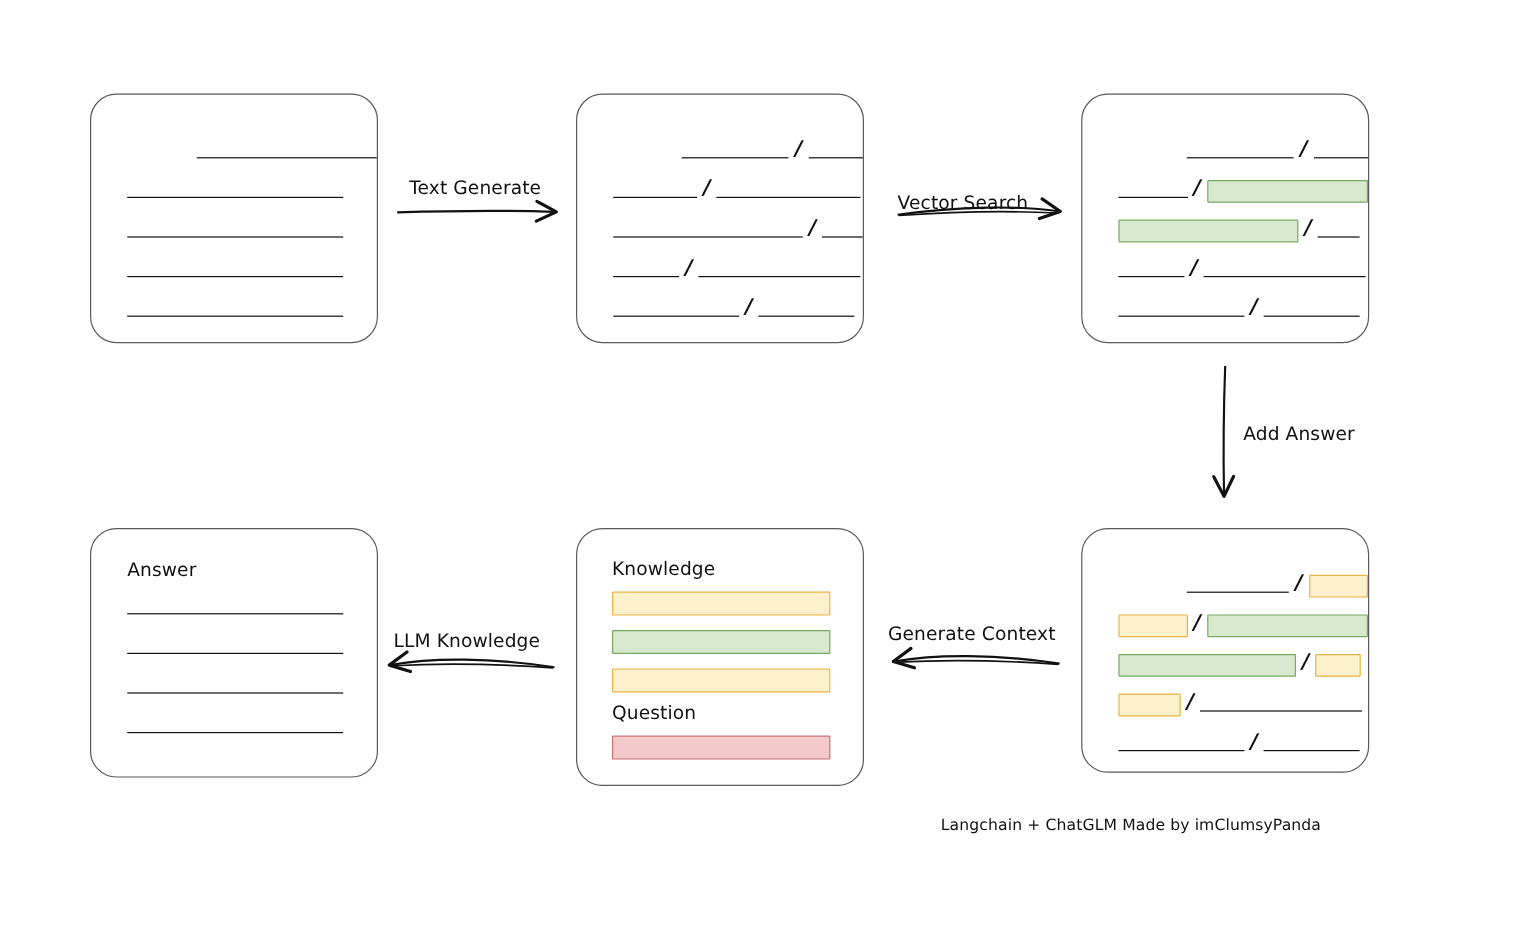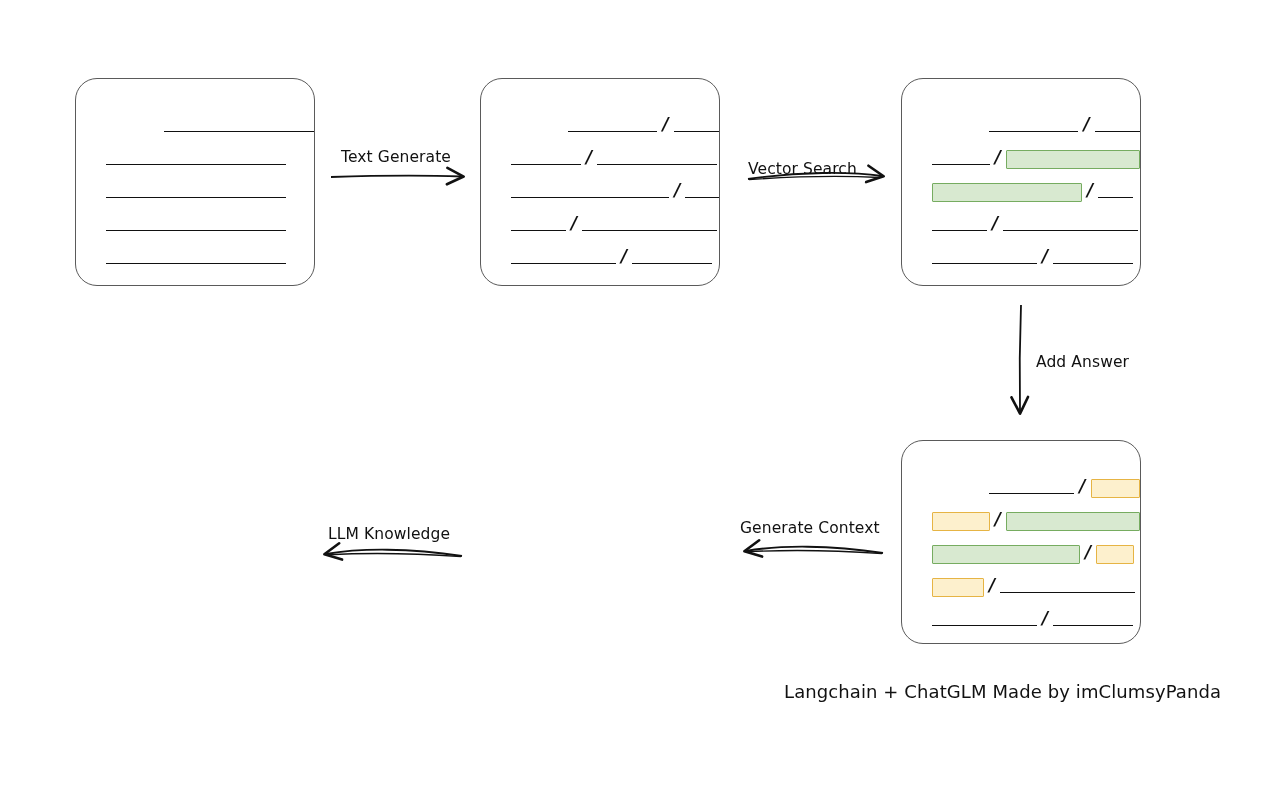--- a/index.html
+++ b/index.html
@@ -97,21 +97,21 @@
     position: absolute;
     font-family: "DejaVu Sans", sans-serif;
     font-size: 15.5px;
     color: #111111;
     white-space: nowrap;
     letter-spacing: .1px;
   }
   .credit {
     position: absolute;
     font-family: "DejaVu Sans", sans-serif;
-    font-size: 18px;
+    font-size: 13px;
     color: #111111;
     white-space: nowrap;
     letter-spacing: .1px;
   }
   svg.arrows { position:absolute; left:0; top:0; width:1262px; height:792px; pointer-events:none; }
 </style>
 </head>
 <body>
 
 <div id="canvas">
@@ -264,17 +264,45 @@
           <span class="seg" style="width: 135px;"></span>
         </div>
         <div class="row" style="top: 172px; padding-left: 30px;">
           <span class="seg" style="width: 105px;"></span>
           <span class="slash" style="margin: 0px 5px;">/</span>
           <span class="seg" style="width: 80px;"></span>
         </div>
       </div>
   </div>
 
-
+  <div class="node" style="left:480px; top:440px; width:240px; height:215px;">
+    <div class="node-title" style="left:29px; top:24px;">Knowledge</div>
+
+    <div class="bar yellow" style="left:29px; top:52px; width:182px;"></div>
+    <div class="bar green" style="left:29px; top:84px; width:182px;"></div>
+    <div class="bar yellow" style="left:29px; top:116px; width:182px;"></div>
+
+    <div class="node-title" style="left:29px; top:144px;">Question</div>
+
+    <div class="bar red" style="left:29px; top:172px; width:182px;"></div>
+  </div>
+
+  <div class="node" style="left:75px; top:440px; width:240px; height:208px;">
+    <div class="node-title" style="left:30px; top:25px;">Answer</div>
+    <div class="doc-lines" style="top:58px;">
+        <div class="row" style="top: 0px; padding-left: 30px;">
+          <span class="seg" style="width: 180px;"></span>
+        </div>
+        <div class="row" style="top: 33px; padding-left: 30px;">
+          <span class="seg" style="width: 180px;"></span>
+        </div>
+        <div class="row" style="top: 66px; padding-left: 30px;">
+          <span class="seg" style="width: 180px;"></span>
+        </div>
+        <div class="row" style="top: 99px; padding-left: 30px;">
+          <span class="seg" style="width: 180px;"></span>
+        </div>
+      </div>
+  </div>
 
   <div class="credit" style="left:784px; top:681px;">Langchain + ChatGLM Made by imClumsyPanda</div>
 
 </div>
 
 </body></html>

